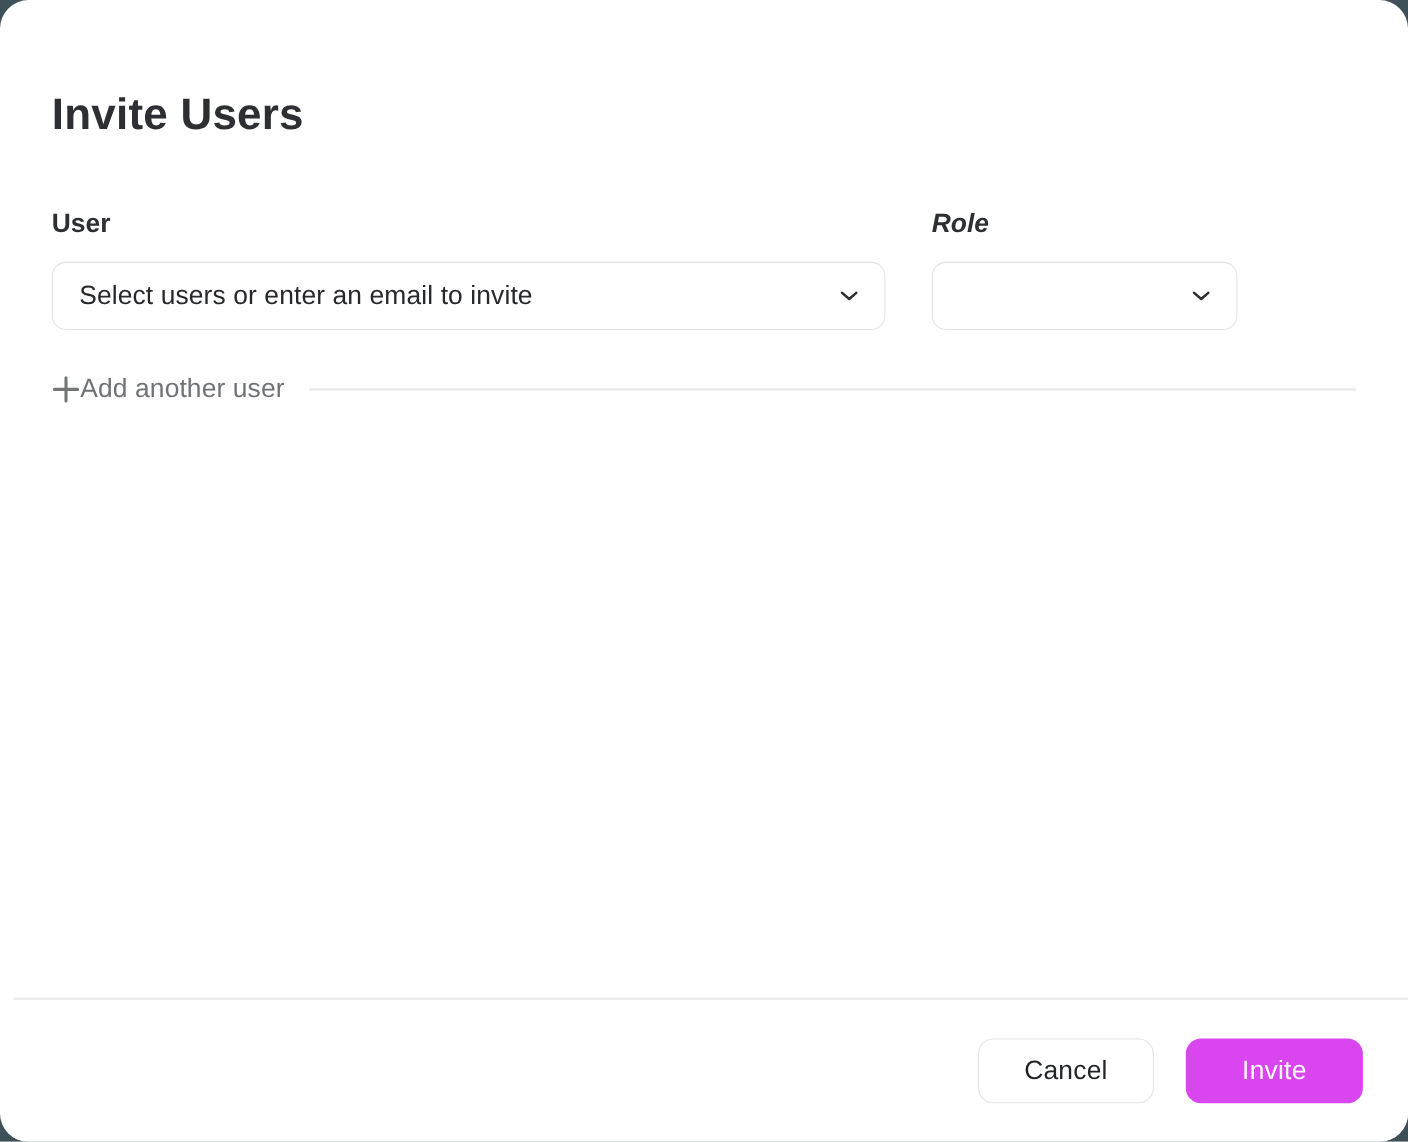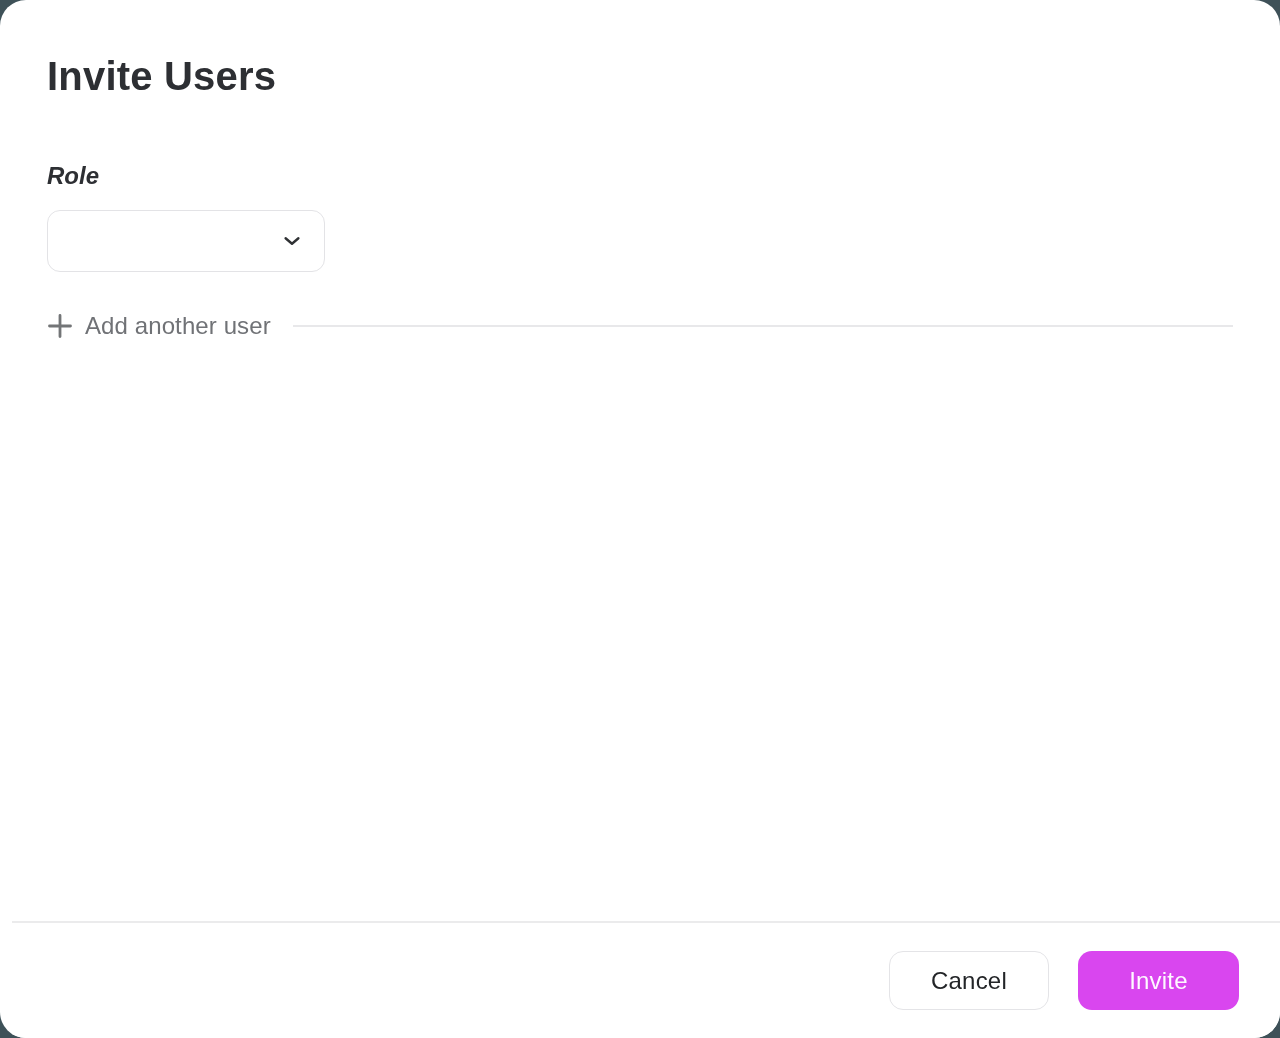--- a/index.html
+++ b/index.html
@@ -17,20 +17,21 @@
   }
   .modal {
     position: absolute;
     inset: 0;
     background: #ffffff;
     border-radius: 26px;
     overflow: hidden;
   }
   .content {
     padding: 52px 47px 0 47px;
+    margin-top: 28px;
   }
   .dialog-title {
     font-size: 40px;
     font-weight: 700;
     color: #2d2f33;
     letter-spacing: 0.2px;
     line-height: 1.2;
   }
   .form-row {
     display: flex;
@@ -75,21 +76,20 @@
     justify-content: center;
   }
   .add-row {
     display: flex;
     align-items: center;
     margin-top: 40px;
   }
   .add-user {
     display: flex;
     align-items: center;
-    gap: 12px;
     background: none;
     border: none;
     cursor: pointer;
     font-family: "Liberation Sans", sans-serif;
     padding: 0;
   }
   .add-user-label {
     font-size: 24px;
     font-weight: 500;
     color: #707276;
@@ -107,21 +107,21 @@
     flex: 1;
     height: 2px;
     background: #e8e8ea;
     margin-left: 22px;
   }
   .footer {
     position: absolute;
     left: 12px;
     right: 0;
     bottom: 0;
-    height: 117px;
+    height: 131px;
     border-top: 2px solid #ebebec;
     background: #ffffff;
     display: flex;
     align-items: center;
     justify-content: flex-end;
     gap: 29px;
     padding-right: 41px;
   }
   .btn {
     height: 59px;
@@ -152,20 +152,31 @@
 <body>
 
 <div class="backdrop">
   <div class="modal">
 
     <div class="content">
       <h1 class="dialog-title">Invite Users</h1>
 
       <div class="form-row">
 
+        <div class="field field-user">
+          <div class="field-label">User</div>
+          <div class="select" role="combobox" aria-expanded="false">
+            <span class="select-text">Select users or enter an email to invite</span>
+            <span class="chevron">
+              <svg width="22" height="22" viewBox="0 0 24 24" fill="none" stroke="#2f3134" stroke-width="2.6" stroke-linecap="round" stroke-linejoin="round">
+                <path d="M5 9l7 6 7-6"></path>
+              </svg>
+            </span>
+          </div>
+        </div>
 
         <div class="field field-role">
           <div class="field-label">Role</div>
           <div class="select" role="combobox" aria-expanded="false">
             <span class="select-text"></span>
             <span class="chevron">
               <svg width="22" height="22" viewBox="0 0 24 24" fill="none" stroke="#2f3134" stroke-width="2.6" stroke-linecap="round" stroke-linejoin="round">
                 <path d="M5 9l7 6 7-6"></path>
               </svg>
             </span>

